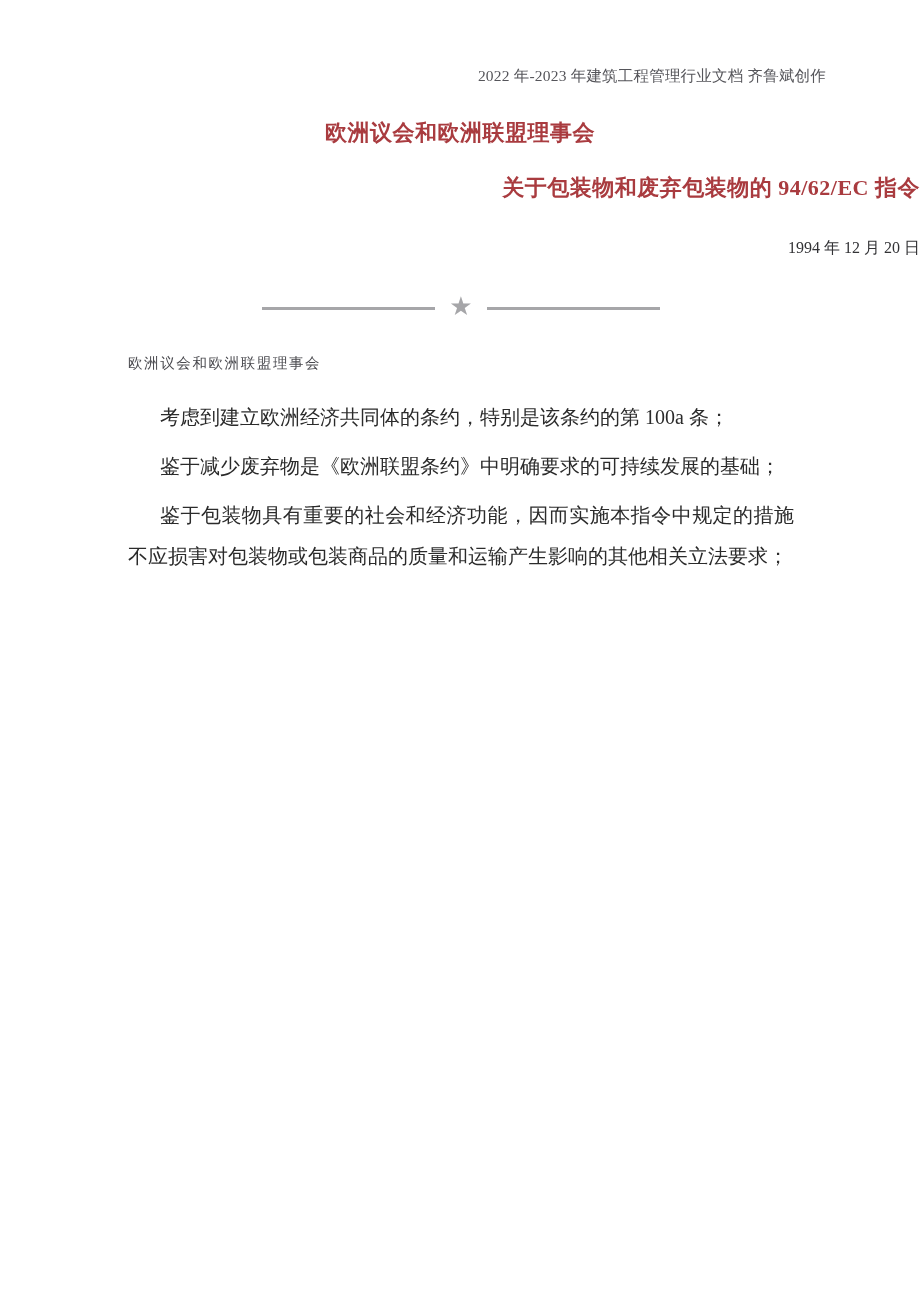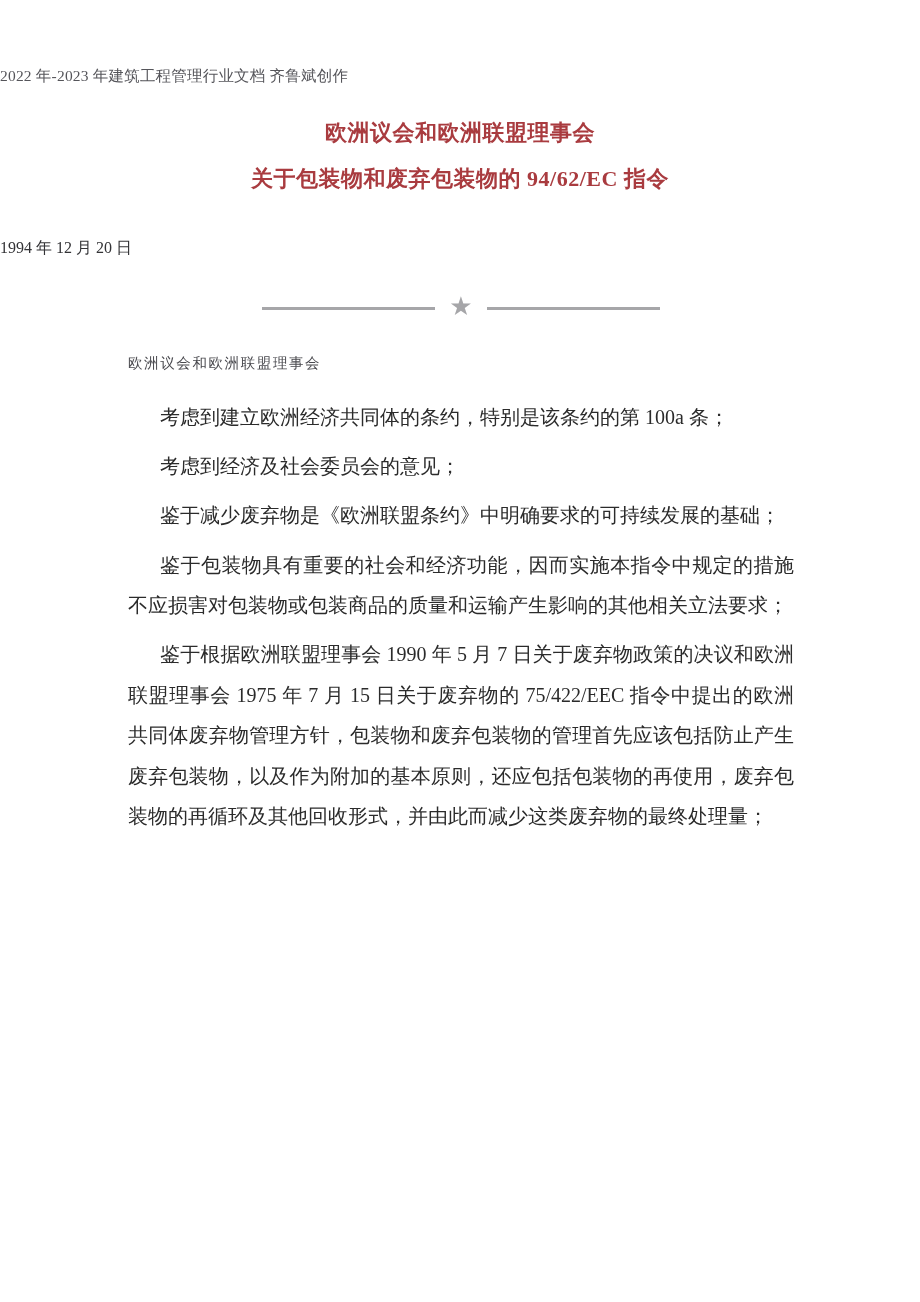--- a/index.html
+++ b/index.html
@@ -23,21 +23,21 @@
     width: 920px;
     height: 1302px;
   }
 
   
   .doc-header {
     position: absolute;
     left: 0;
     top: 66px;
     width: 826px;
-    text-align: left;
+    text-align: right;
     font-size: 15.5px;
     color: #55555a;
     letter-spacing: 0.2px;
     white-space: nowrap;
   }
 
   
   .title-block {
     position: absolute;
     left: 0;
@@ -47,30 +47,31 @@
   }
   .title-line {
     font-size: 22px;
     font-weight: bold;
     color: #a93b3f;
     letter-spacing: 0.5px;
     line-height: 1.0;
     white-space: nowrap;
   }
   .title-line.second {
-    margin-top: 24px;
+    margin-top: 33px;
+    text-align: right;
   }
 
   
   .doc-date {
     position: absolute;
     left: 0;
     top: 238px;
     width: 920px;
-    text-align: left;
+    text-align: right;
     font-size: 16px;
     color: #333336;
     white-space: nowrap;
   }
 
   
   .divider {
     position: absolute;
     left: 262px;
     top: 292px;
@@ -141,19 +142,17 @@
   <div class="divider">
     <span class="rule left"></span>
     <span class="star">★</span>
     <span class="rule right"></span>
   </div>
 
   <div class="body-text">
     <p class="lead-line">欧洲议会和欧洲联盟理事会</p>
 
     <p class="para">考虑到建立欧洲经济共同体的条约，特别是该条约的第 100a 条；</p>
-    <p class="para">考虑到经济及社会委员会的意见；</p>
     <p class="para">鉴于减少废弃物是《欧洲联盟条约》中明确要求的可持续发展的基础；</p>
     <p class="para">鉴于包装物具有重要的社会和经济功能，因而实施本指令中规定的措施不应损害对包装物或包装商品的质量和运输产生影响的其他相关立法要求；</p>
-    <p class="para">鉴于根据欧洲联盟理事会 1990 年 5 月 7 日关于废弃物政策的决议和欧洲联盟理事会 1975 年 7 月 15 日关于废弃物的 75/422/EEC 指令中提出的欧洲共同体废弃物管理方针，包装物和废弃包装物的管理首先应该包括防止产生废弃包装物，以及作为附加的基本原则，还应包括包装物的再使用，废弃包装物的再循环及其他回收形式，并由此而减少这类废弃物的最终处理量；</p>
   </div>
 
 </div>
 
 </body></html>

